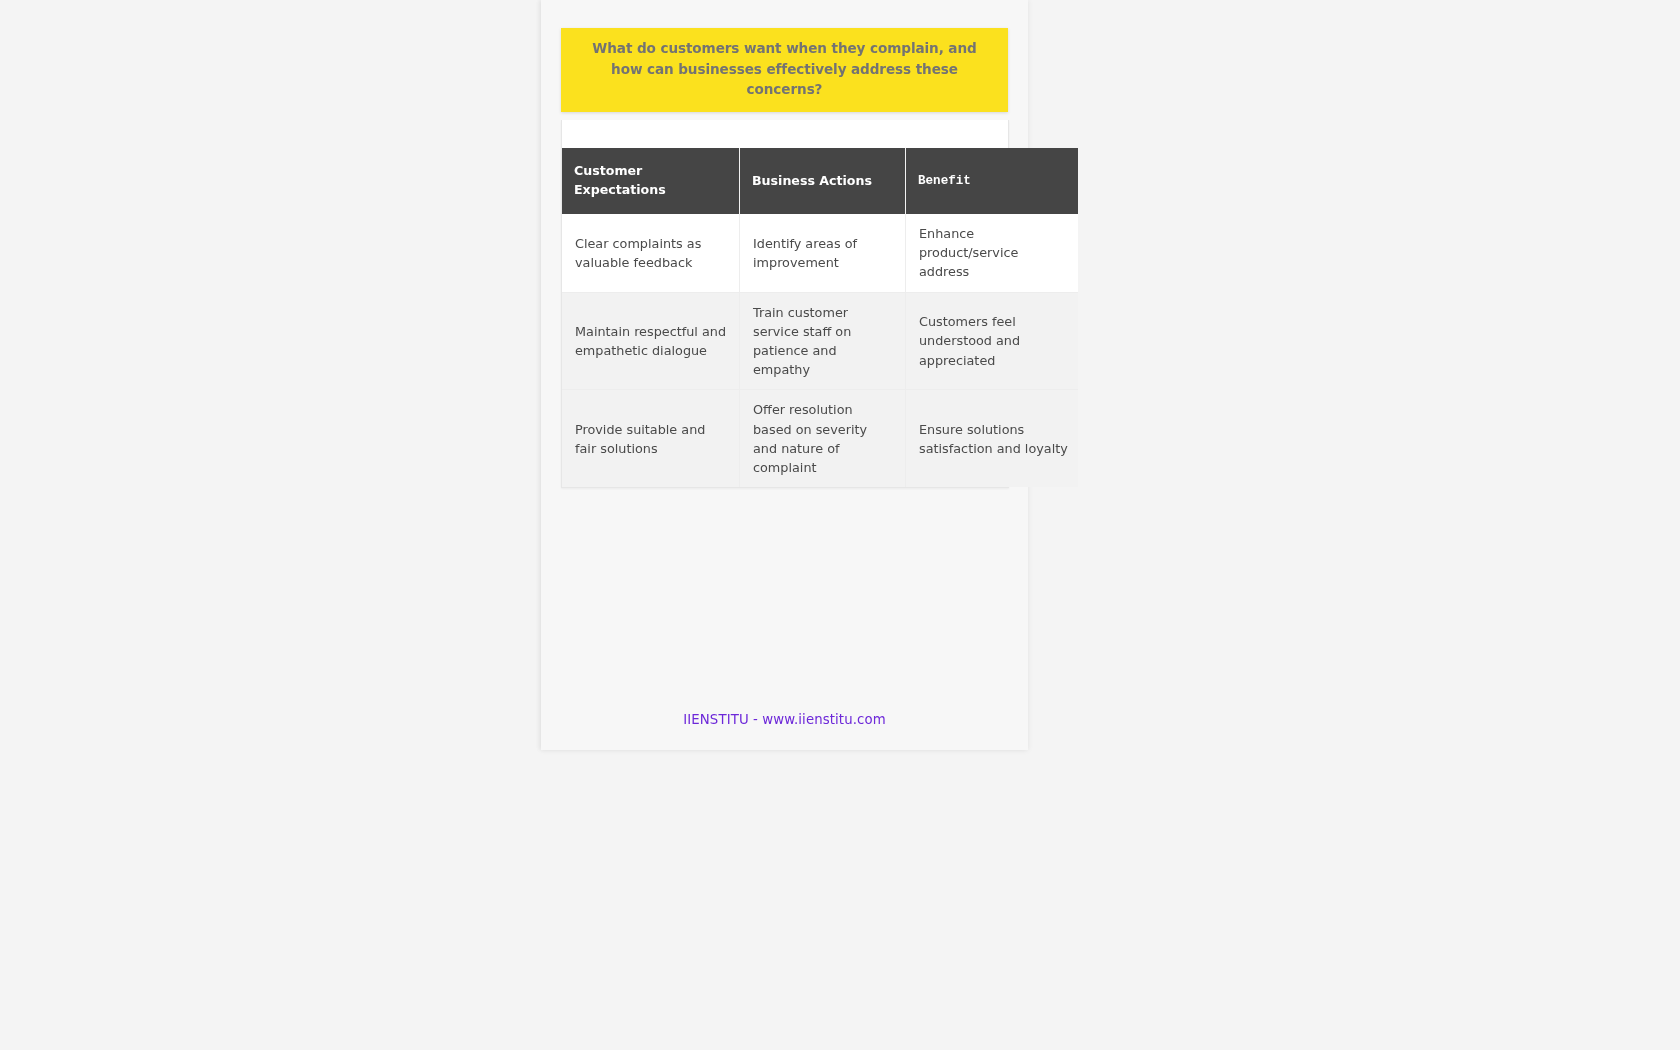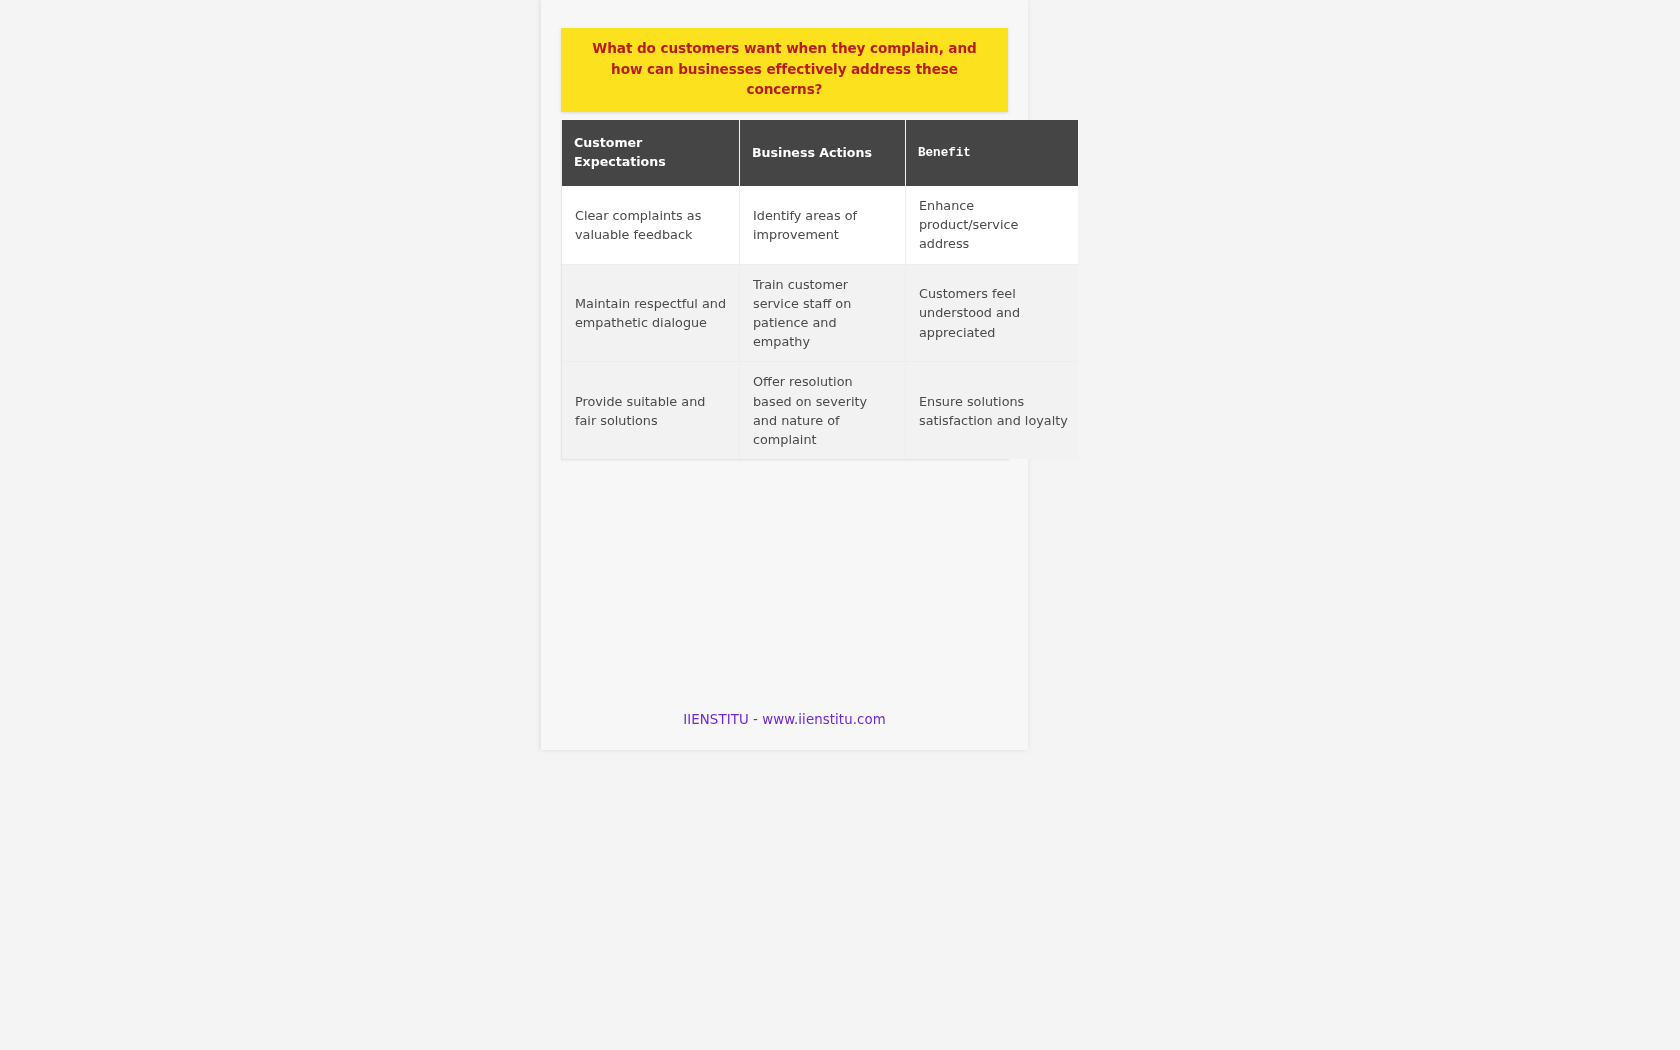--- a/index.html
+++ b/index.html
@@ -41,21 +41,21 @@
     box-sizing: border-box;
     background: #fbe11e;
     padding: 10px 16px 12px 16px;
     box-shadow: 0 1px 3px rgba(0,0,0,0.13);
   }
   .banner-text {
     font-family: "DejaVu Sans", "Liberation Sans", sans-serif;
     font-weight: bold;
     font-size: 13.6px;
     line-height: 1.52;
-    color: #b91c1c;
+    color: #737373;
     text-align: center;
     letter-spacing: -0.1px;
   }
 
   
   .table-wrap {
     position: absolute;
     left: 20px;
     top: 120px;
     width: 448px;
@@ -63,20 +63,21 @@
     border: 1px solid #e6e6e6;
     border-top: none;
     box-sizing: border-box;
     box-shadow: 0 1px 2px rgba(0,0,0,0.05);
   }
 
   table.kv {
     width: 100%;
     border-collapse: collapse;
     table-layout: fixed;
+    margin-top: 28px;
   }
 
   table.kv thead th {
     background: #454545;
     color: #ffffff;
     font-family: "DejaVu Sans", "Liberation Sans", sans-serif;
     font-weight: bold;
     font-size: 12.6px;
     line-height: 1.5;
     text-align: left;

